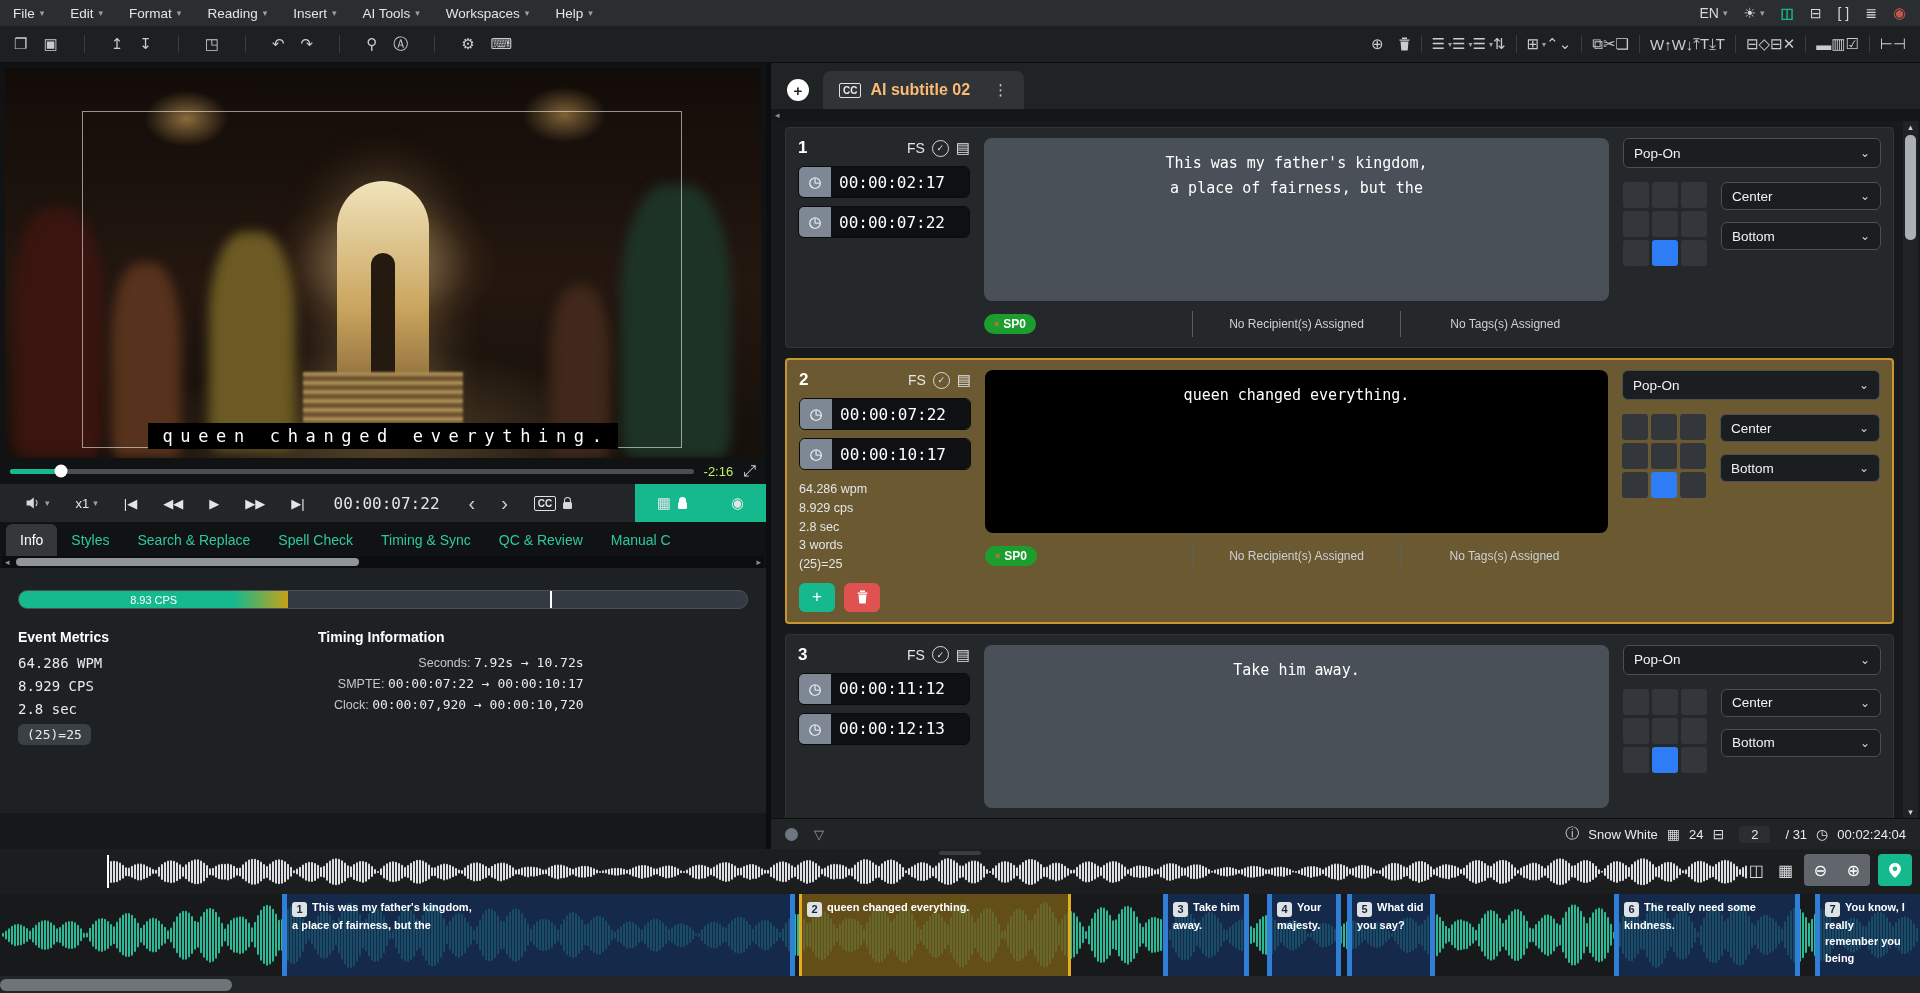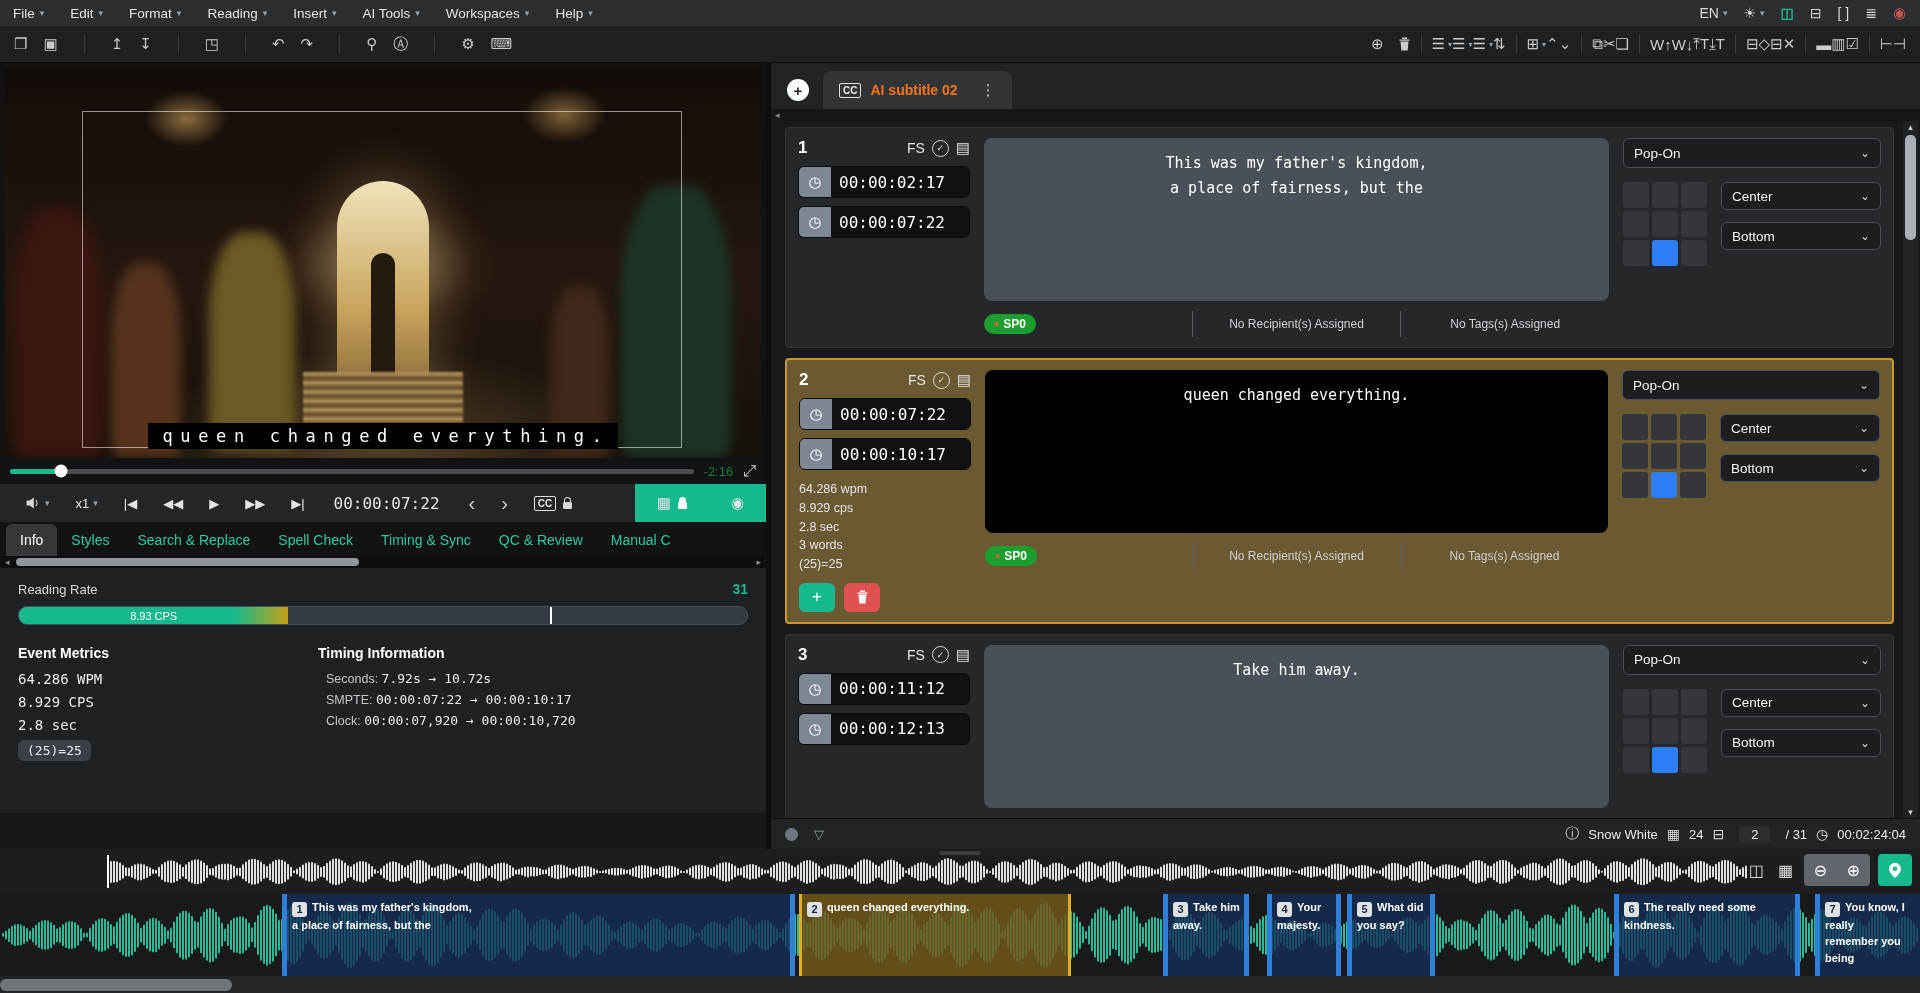--- a/index.html
+++ b/index.html
@@ -43,21 +43,21 @@
         background:repeating-linear-gradient(#a98a55 0 4px,#6e552f 4px 9px);}
   .safe-rect{position:absolute;left:10.2%;right:10.5%;top:11%;bottom:2.5%;border:1px solid rgba(255,255,255,.55);}
   .caption{position:absolute;left:0;right:0;bottom:9px;text-align:center;}
   .caption span{display:inline-block;background:#000;color:#fff;font-family:"DejaVu Sans Mono",monospace;
         font-size:17px;letter-spacing:.45em;padding:3px 8px 3px 14px;}
   
   .progress-row{height:26px;display:flex;align-items:center;padding:0 10px;gap:10px;background:#101214;}
   .slider{position:relative;flex:1;height:5px;background:#4a4e52;border-radius:3px;}
   .slider-fill{position:absolute;left:0;top:0;bottom:0;width:7.5%;background:#16b98d;border-radius:3px;}
   .slider-thumb{position:absolute;left:7.5%;top:50%;width:13px;height:13px;background:#fff;border-radius:50%;transform:translate(-50%,-50%);}
-  .remaining{font-size:13px;color:#15803d;}
+  .remaining{font-size:13px;color:#bef264;}
   .expand-icon{font-size:16px;color:#d6d9db;}
   
   .controls{height:38px;background:#232628;display:flex;align-items:center;padding-left:12px;gap:0;}
   .ctl{display:flex;align-items:center;justify-content:center;color:#e3e5e7;padding:0 13px;height:100%;font-size:13px;gap:4px;white-space:nowrap;}
   .ctl-tc{font-size:16px;padding:0 16px;}
   .ctl-nav{font-size:20px;color:#cfd2d4;}
   .cc-chip{border:1.5px solid #dfe2e4;border-radius:2px;font-size:10px;font-weight:bold;padding:0 3px;line-height:13px;}
   .lock{width:9px;height:7px;background:#d6d9db;border-radius:1.5px;position:relative;margin:5px 0 0 3px;}
   .lock::before{content:"";position:absolute;top:-5px;left:1px;width:5px;height:5px;border:1.5px solid #d6d9db;border-bottom:none;border-radius:4px 4px 0 0;}
   .lock.white,.lock.white::before{background:#fff;border-color:#fff;}
@@ -80,29 +80,29 @@
   .rr-bar{position:relative;margin-top:9px;height:17px;border-radius:9px;background:#343a41;border:1px solid #4a5057;}
   .rr-fill{position:absolute;left:0;top:0;bottom:0;width:37%;border-radius:8px 0 0 8px;
            background:linear-gradient(90deg,#16b98d 0 80%,#c6a118 100%);
            display:flex;align-items:center;justify-content:center;color:#fff;font-size:11px;}
   .rr-tick{position:absolute;left:73%;top:0;bottom:0;width:2px;background:#fff;}
   .info-cols{display:flex;margin-top:20px;}
   .info-col h4{margin:0 0 10px 0;font-size:14px;color:#fff;}
   .info-col.c1{width:300px;}
   .metric{font-family:"DejaVu Sans Mono",monospace;font-size:14px;margin:7px 0;color:#e8eaec;}
   .pill{display:inline-block;background:#3a4046;border-radius:6px;padding:3px 9px;font-family:"DejaVu Sans Mono",monospace;font-size:13px;}
-  .trow{margin:6px 8px;font-size:12.5px;color:#c3c7ca;}
+  .trow{margin:6px 16px;font-size:12.5px;color:#c3c7ca;text-align:right;}
   .trow .val{font-family:"DejaVu Sans Mono",monospace;font-size:13px;color:#e8eaec;}
   
   .right-panel{flex:1;display:flex;flex-direction:column;background:#17191a;border-left:5px solid #0c0d0e;min-width:0;}
   .ptabbar{height:46px;background:#202324;display:flex;align-items:flex-end;padding-left:12px;}
   .tab-add{width:22px;height:22px;border-radius:50%;background:#fff;color:#24272a;font-size:15px;font-weight:bold;
            display:flex;align-items:center;justify-content:center;margin:0 0 8px 4px;}
   .ptab{margin-left:14px;background:#303436;border-radius:8px 8px 0 0;padding:10px 16px;display:flex;align-items:center;gap:9px;}
-  .ptab .title{font-weight:bold;font-size:14px;color:#f97316;}
+  .ptab .title{font-weight:bold;font-size:16px;color:#fdba74;}
   .kebab{color:#cfd2d4;font-size:15px;margin-left:14px;}
   .pscroll{position:relative;height:12px;background:#141617;}
   .pscroll .arr{position:absolute;top:1px;font-size:9px;color:#8a8f93;}
   .pscroll .arr.l{left:4px;}
   
   .events{flex:1;position:relative;overflow:hidden;padding:6px 26px 0 14px;}
   .vscroll{position:absolute;right:2px;top:0;bottom:0;width:15px;background:#202325;}
   .vscroll .thumb{position:absolute;left:2px;right:2px;top:14px;height:105px;background:#aab0b5;border-radius:5px;}
   .vscroll .arr{position:absolute;left:0;right:0;text-align:center;font-size:9px;color:#cfd2d4;}
   .vscroll .arr.u{top:1px;}.vscroll .arr.d{bottom:1px;}
@@ -366,24 +366,20 @@
         <span class="tab">Timing &amp; Sync</span>
         <span class="tab">QC &amp; Review</span>
         <span class="tab">Manual C</span>
       </div>
       <div class="hscroll">
         <span class="arr l">◂</span>
         <div class="thumb"></div>
         <span class="arr r">▸</span>
       </div>
       <div class="info">
-        <div class="rr-row">
-          <span class="rr-label">Reading Rate</span>
-          <span class="rr-value">31</span>
-        </div>
         <div class="rr-bar">
           <div class="rr-fill">
               <span>8.93 CPS</span>
             </div>
           <div class="rr-tick"></div>
         </div>
         <div class="info-cols">
           <div class="info-col c1">
             <h4>Event Metrics</h4>
             <div class="metric">64.286 WPM</div>

